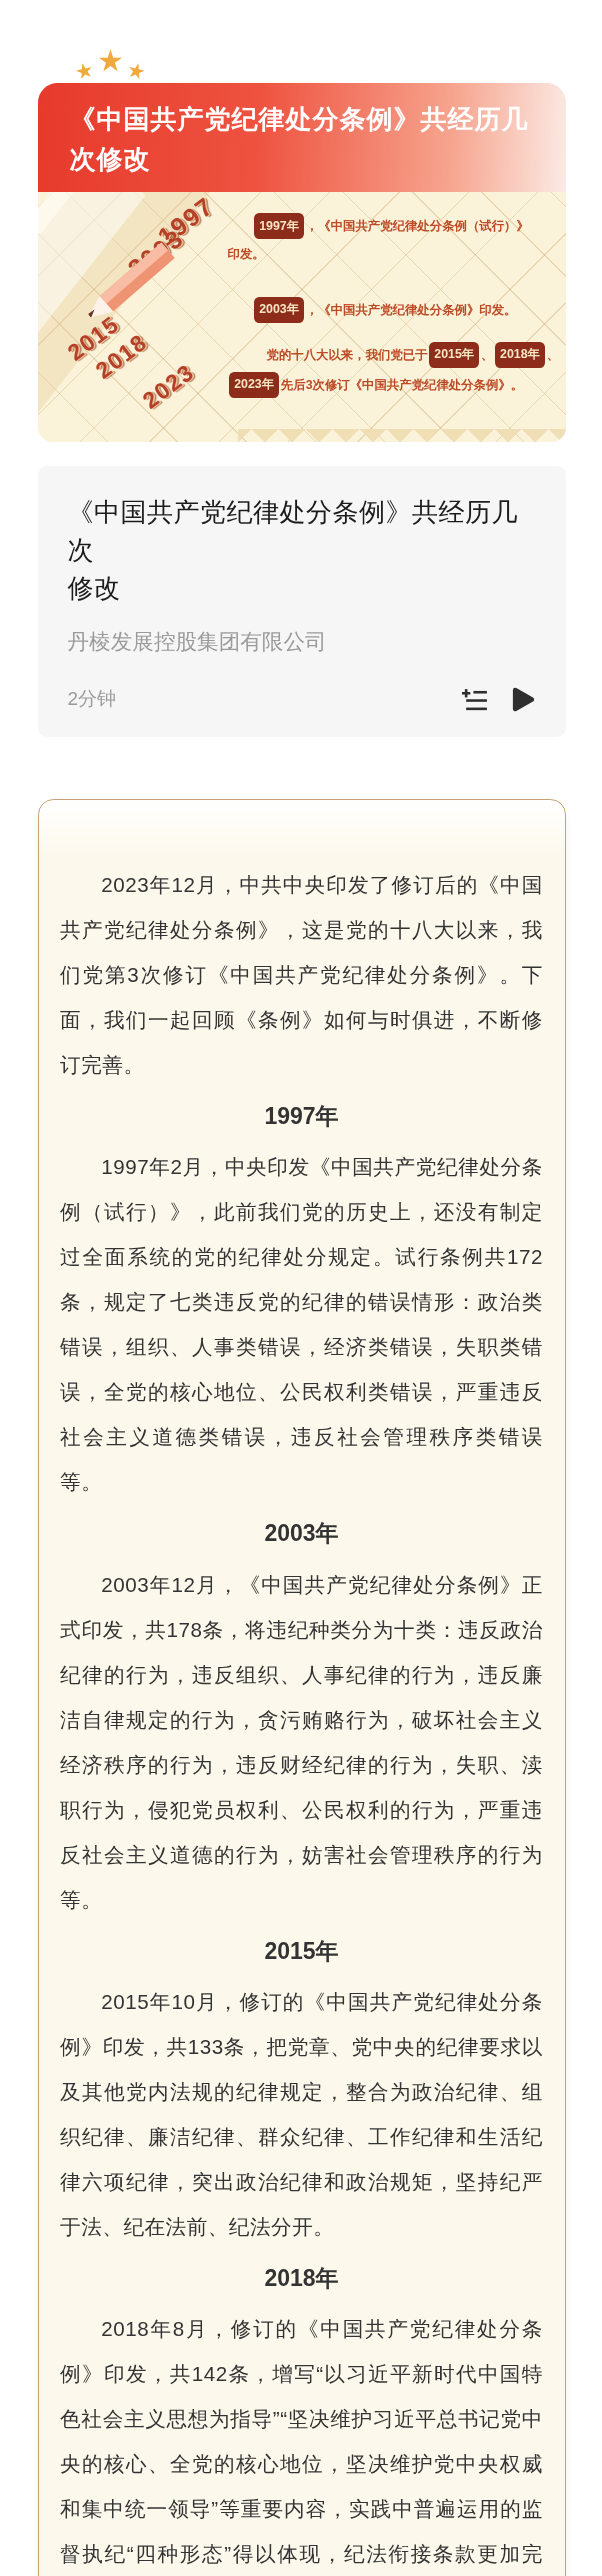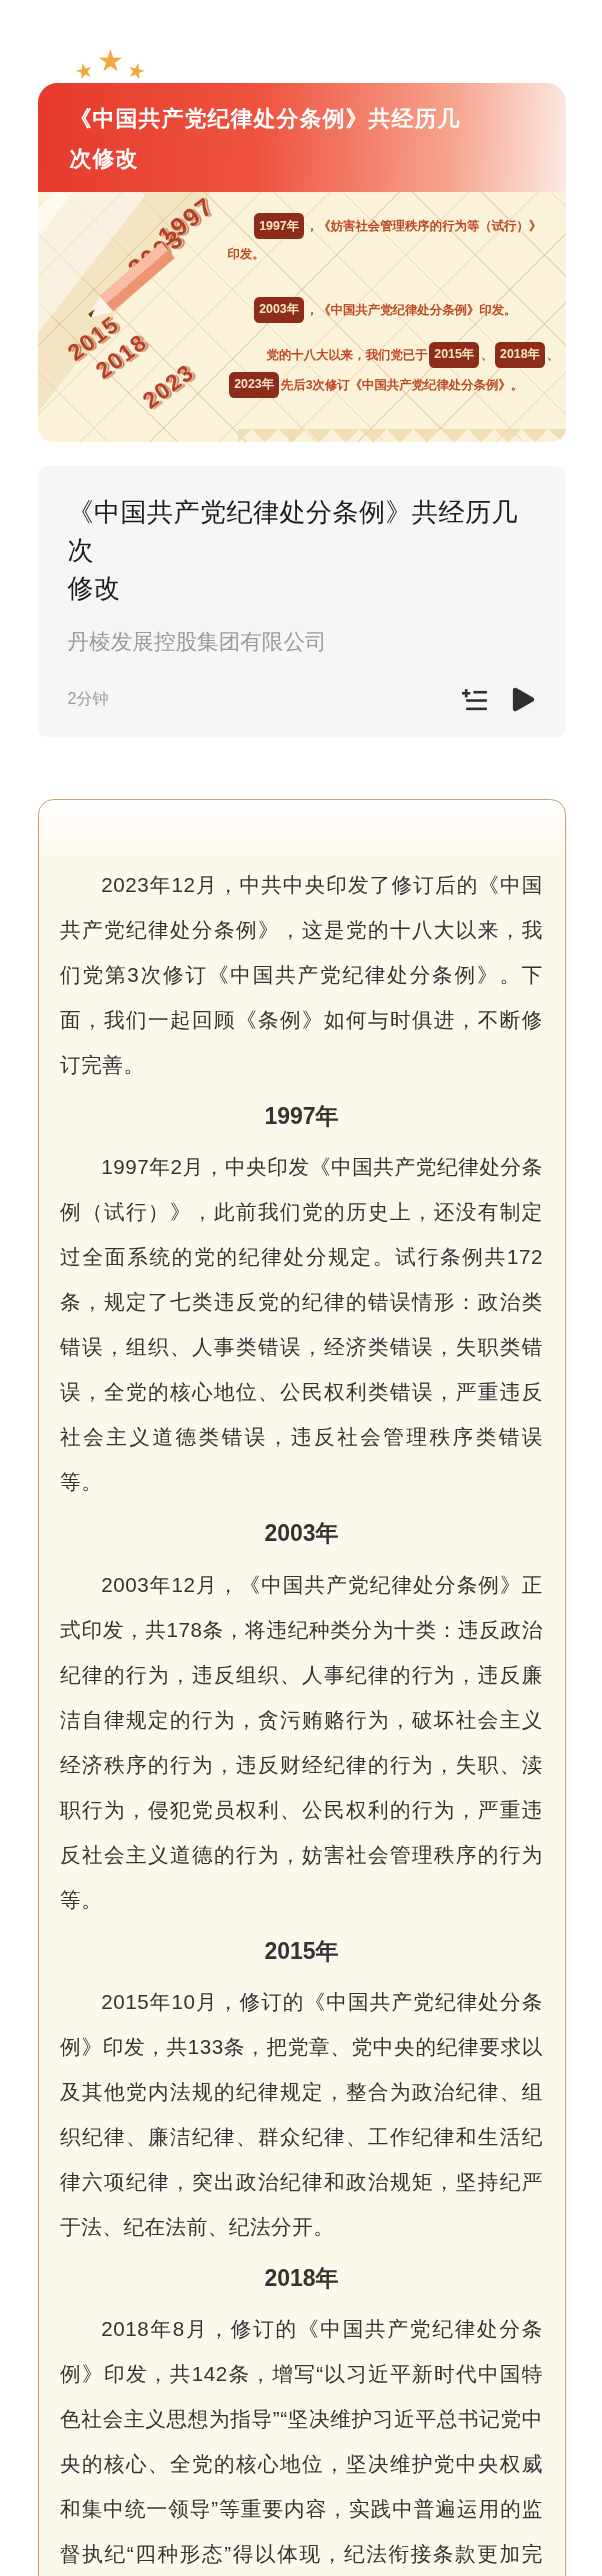--- a/index.html
+++ b/index.html
@@ -32,21 +32,21 @@
   .star.s0{font-size:20.6px;transform:rotate(-14deg);margin-bottom:1px;}
   .star.s1{font-size:30px;margin:0 3.1px 7.2px 4.1px;}
   .star.s2{font-size:20.6px;transform:rotate(14deg);margin-bottom:1px;}
 
   
   .hero{border-radius:19.6px 19.6px 14.4px 14.4px;overflow:hidden;}
   .hero-red{
     background:linear-gradient(93deg,var(--banner-red-left) 0%,var(--banner-red-mid) 42%,#f6a48e 78%,var(--banner-red-fade) 100%);
     padding:15.5px 20.6px 13.4px 32px;
   }
-  .hero-title-line{color:#ffffff;font-size:22px;font-weight:bold;line-height:40px;letter-spacing:1px;white-space:nowrap;}
+  .hero-title-line{color:#ffffff;font-size:26px;font-weight:bold;line-height:40px;letter-spacing:1px;white-space:nowrap;}
 
   
   .hero-art{
     position:relative;height:250px;background:var(--art-bg);overflow:hidden;
     background-image:
       repeating-linear-gradient(45deg, rgba(198,160,98,.33) 0 1px, transparent 1px 49px),
       repeating-linear-gradient(-45deg, rgba(198,160,98,.33) 0 1px, transparent 1px 49px);
   }
   .art-band{position:absolute;left:-31px;top:-82px;width:108px;height:371px;
     background:rgba(226,198,138,.30);transform:rotate(38deg);}
@@ -72,21 +72,21 @@
   .pencil{position:absolute;left:45px;top:30px;}
   .art-zigzag{position:absolute;right:0;bottom:0;left:38%;height:13.4px;
     background-image:linear-gradient(-45deg,transparent 66%,#efddb2 0),linear-gradient(45deg,transparent 66%,#efddb2 0);
     background-size:27px 13.4px;background-repeat:repeat-x;opacity:.9;}
 
   
   .card{margin-top:24px;background:var(--card-bg);border-radius:9.3px;padding:27px 30px 24px 30px;}
   .card-title-line{font-size:26px;font-weight:normal;color:var(--title-ink);line-height:38px;letter-spacing:0.5px;}
   .card-author{margin-top:20px;font-size:21.6px;color:var(--muted);}
   .card-footer{margin-top:30px;display:flex;align-items:center;justify-content:space-between;}
-  .card-duration{font-size:16px;color:var(--muted);}
+  .card-duration{font-size:19px;color:var(--muted);}
   .card-actions{display:flex;align-items:center;gap:20.6px;}
   .icon-btn{display:inline-flex;align-items:center;justify-content:center;cursor:pointer;background:none;border:none;padding:0;}
 
   
   .content-box{
     margin-top:62px;
     border:1.5px solid var(--box-border);
     border-radius:15.5px;
     background:linear-gradient(#ffffff 0,var(--box-bg) 57px);
     padding:62px 21.6px 67px 21.6px;
@@ -127,21 +127,21 @@
         <svg class="pencil" width="98" height="98" viewBox="0 0 190 190">
           <g transform="rotate(4 95 95)">
             <polygon points="36,148 148,36 176,64 64,176" fill="#ef9473"></polygon>
             <polygon points="36,148 148,36 162,50 50,162" fill="#f8bda4"></polygon>
             <polygon points="36,148 64,176 22,190 18,186" fill="#fdf3ea"></polygon>
             <polygon points="26,178 22,190 18,186" fill="#6d3categories0"></polygon>
             <polygon points="28,174 22,190 16,184" fill="#6d3a28"></polygon>
           </g>
         </svg>
         <div id="art-rows">
-            <div class="art-line r1l1"><span class="badge">1997年</span><span>，《妨害社会管理秩序的行为等（试行）》</span></div>
+            <div class="art-line r1l1"><span class="badge">1997年</span><span>，《中国共产党纪律处分条例（试行）》</span></div>
             <div class="art-line r1l2"><span>印发。</span></div>
             <div class="art-line r2l1"><span class="badge">2003年</span><span>，《中国共产党纪律处分条例》印发。</span></div>
             <div class="art-line r3l1"><span>党的十八大以来，我们党已于</span><span class="badge">2015年</span><span>、</span><span class="badge">2018年</span><span>、</span></div>
             <div class="art-line r3l2"><span class="badge">2023年</span><span>先后3次修订《中国共产党纪律处分条例》。</span></div>
           </div>
         <div class="art-zigzag"></div>
       </div>
     </div>
 
     <div class="card">

